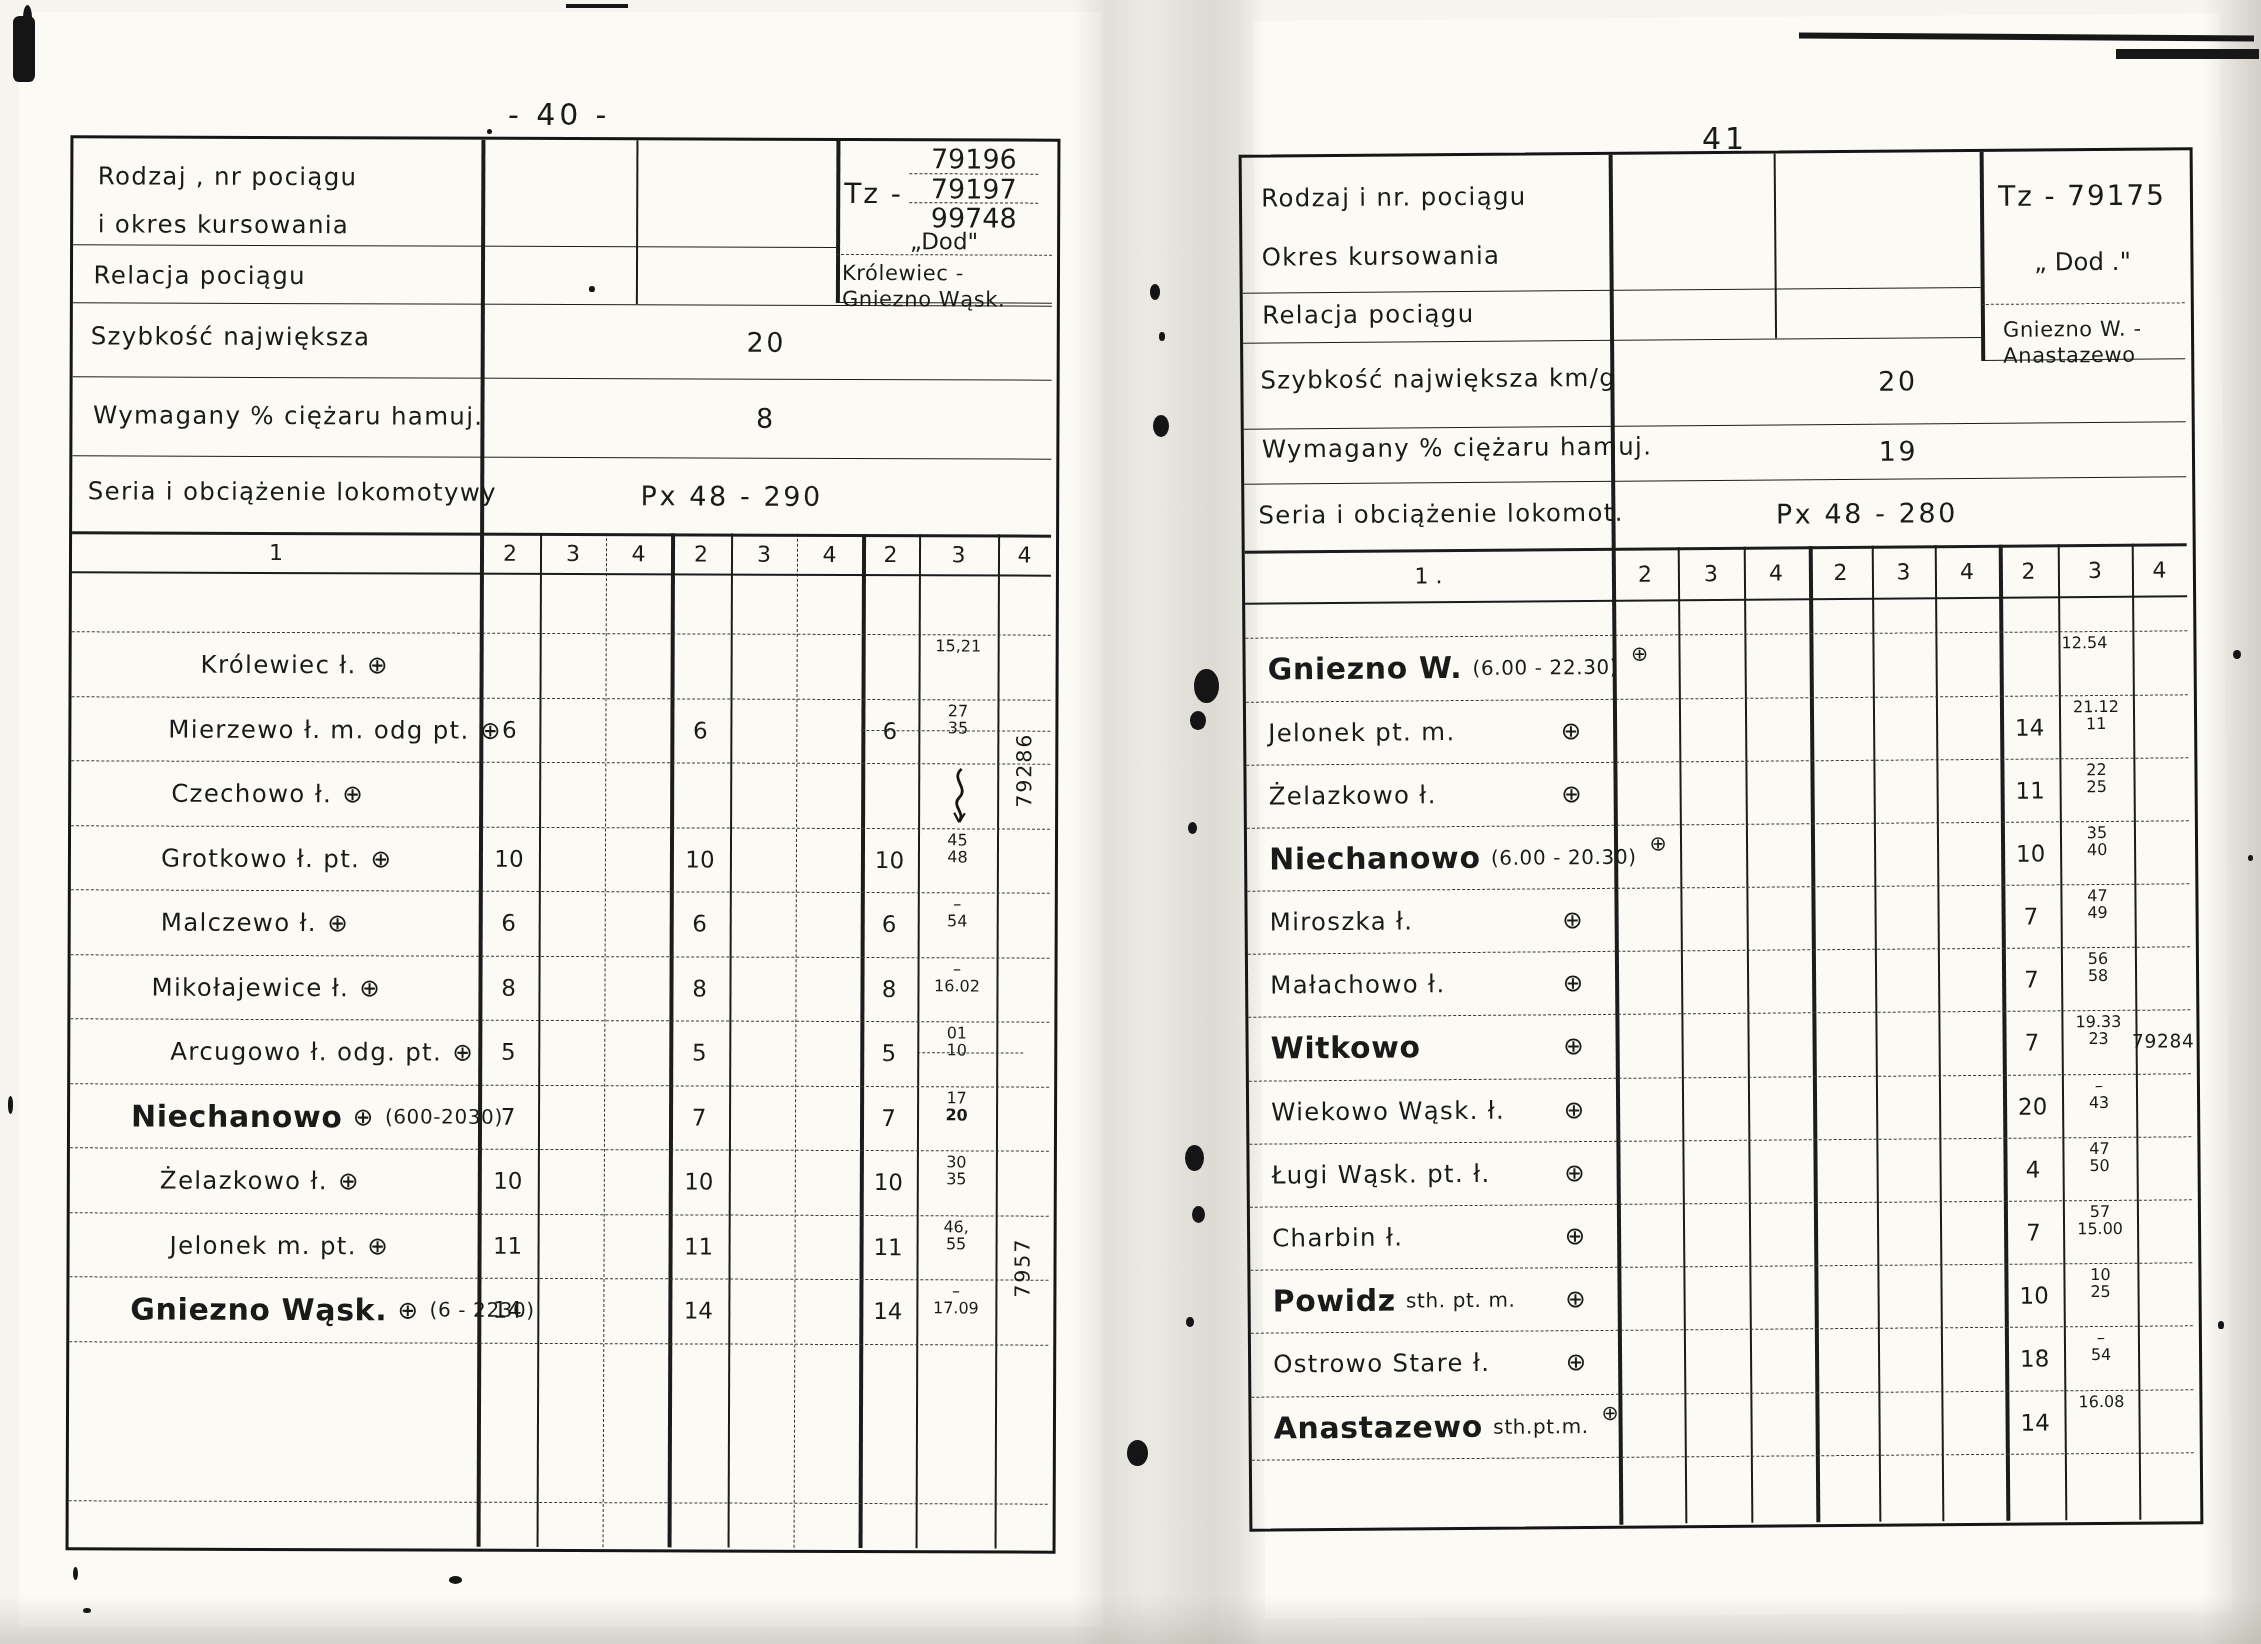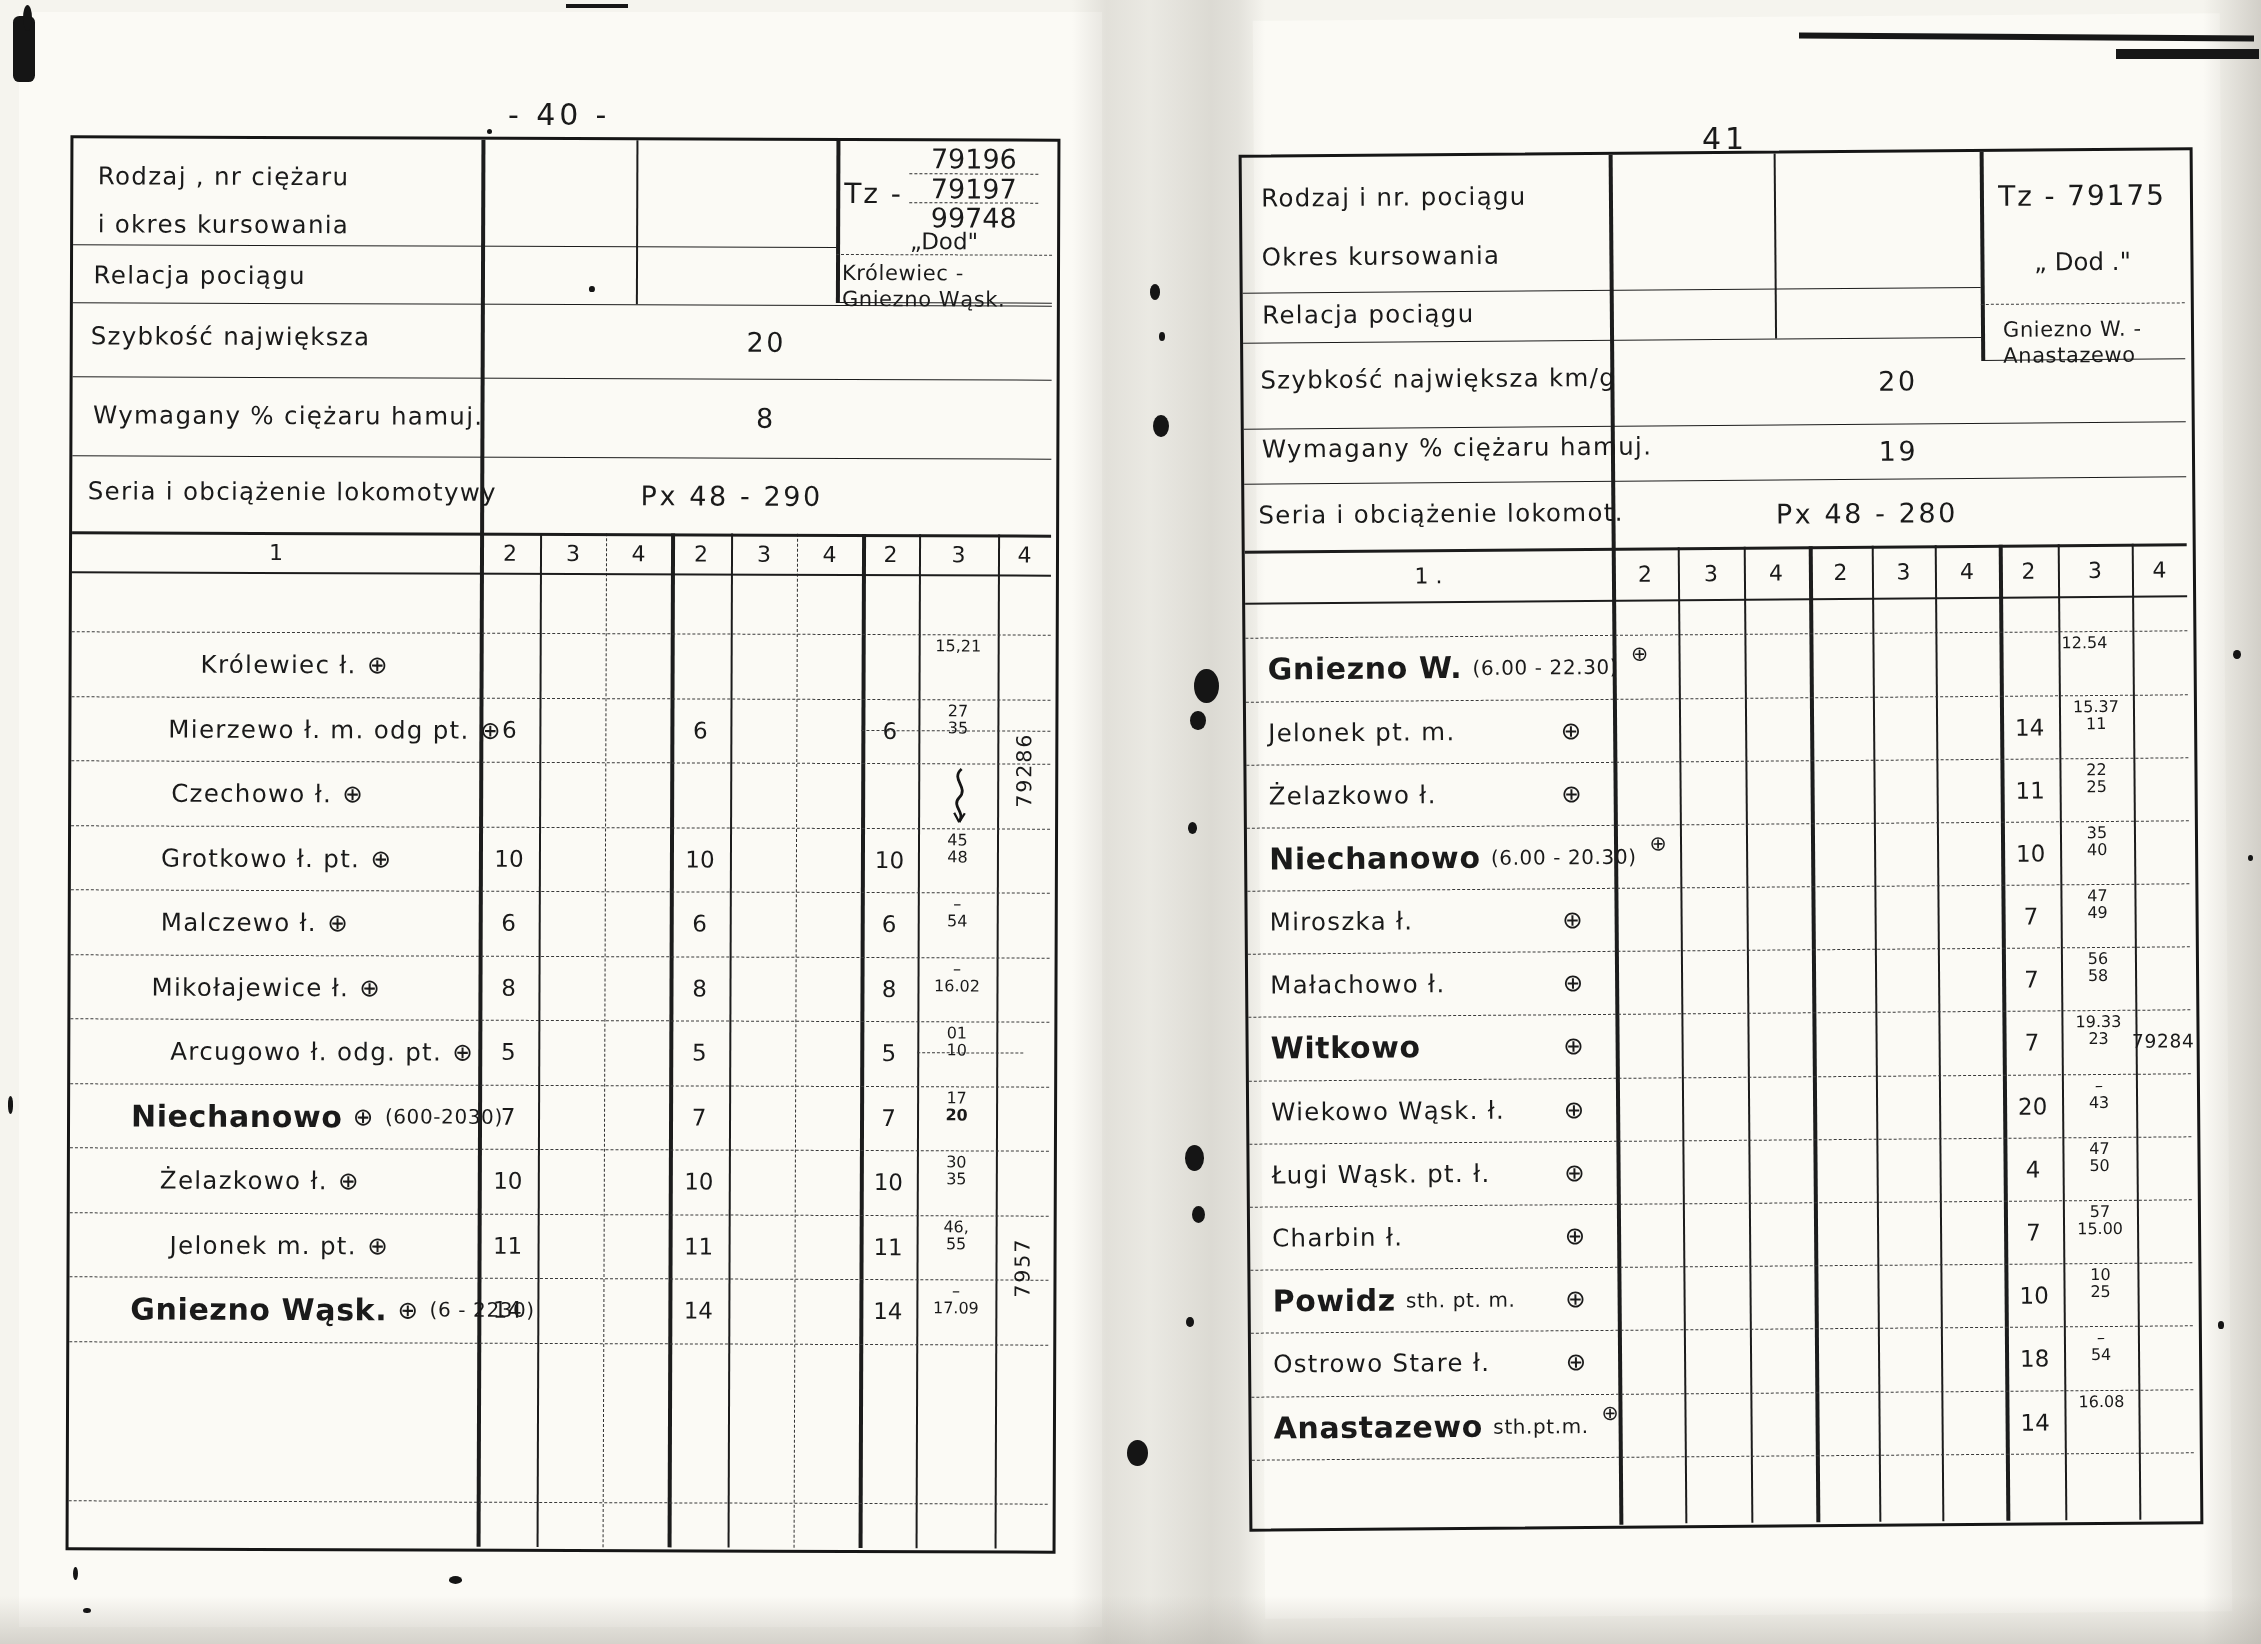--- a/index.html
+++ b/index.html
@@ -91,21 +91,21 @@
     <i class="hl d" style="left:0;width:979px;top:816px"></i>
     <i class="hl d" style="left:0;width:979px;top:880px"></i>
     <i class="hl d" style="left:0;width:979px;top:945px"></i>
     <i class="hl d" style="left:0;width:979px;top:1009px"></i>
     <i class="hl d" style="left:0;width:979px;top:1074px"></i>
     <i class="hl d" style="left:0;width:979px;top:1138px"></i>
     <i class="hl d" style="left:0;width:979px;top:1203px"></i>
     <i class="hl d" style="left:0;width:979px;top:1362px"></i>
 
     <div class="t lbl" style="left:24.5px;top:23px">
-      <div>Rodzaj , nr ciężaru</div>
+      <div>Rodzaj , nr pociągu</div>
       <div style="margin-top:19.3px">i okres kursowania</div>
     </div>
     <div class="t lbl" style="left:20.6px;top:122px">Relacja pociągu</div>
     <div class="t lbl" style="left:18px;top:183px">Szybkość największa</div>
     <div class="t lbl" style="left:20.6px;top:262px">Wymagany % ciężaru hamuj.</div>
     <div class="t lbl" style="left:15.5px;top:338px">Seria i obciążenie lokomotywy</div>
 
     <div class="t val cen" style="left:408px;top:164px;width:571px;height:74px">20</div>
     <div class="t val cen" style="left:408px;top:238px;width:571px;height:79px">8</div>
     <div class="t val cen" style="left:374px;top:317px;width:571px;height:76px">Px 48 - 290</div>
@@ -377,21 +377,21 @@
         </div>
     </div>
 
     <div class="row" style="top:544px;height:63px">
       <div class="t st" style="left:22px;width:322px;top:0;bottom:0">
           <span>Jelonek pt. m.</span>
           <span class="mk r">⊕</span>
         </div>
       <div class="t num cen" style="left:754px;width:59px;top:0;bottom:0">14</div>
       <div class="t tt" style="left:813px;width:74px;top:3.9px;bottom:3.9px">
-          <span>15.37</span>
+          <span>21.12</span>
           <span>11</span>
         </div>
     </div>
 
     <div class="row" style="top:607px;height:63px">
       <div class="t st" style="left:22px;width:322px;top:0;bottom:0">
           <span>Żelazkowo ł.</span>
           <span class="mk r">⊕</span>
         </div>
       <div class="t num cen" style="left:754px;width:59px;top:0;bottom:0">11</div>

